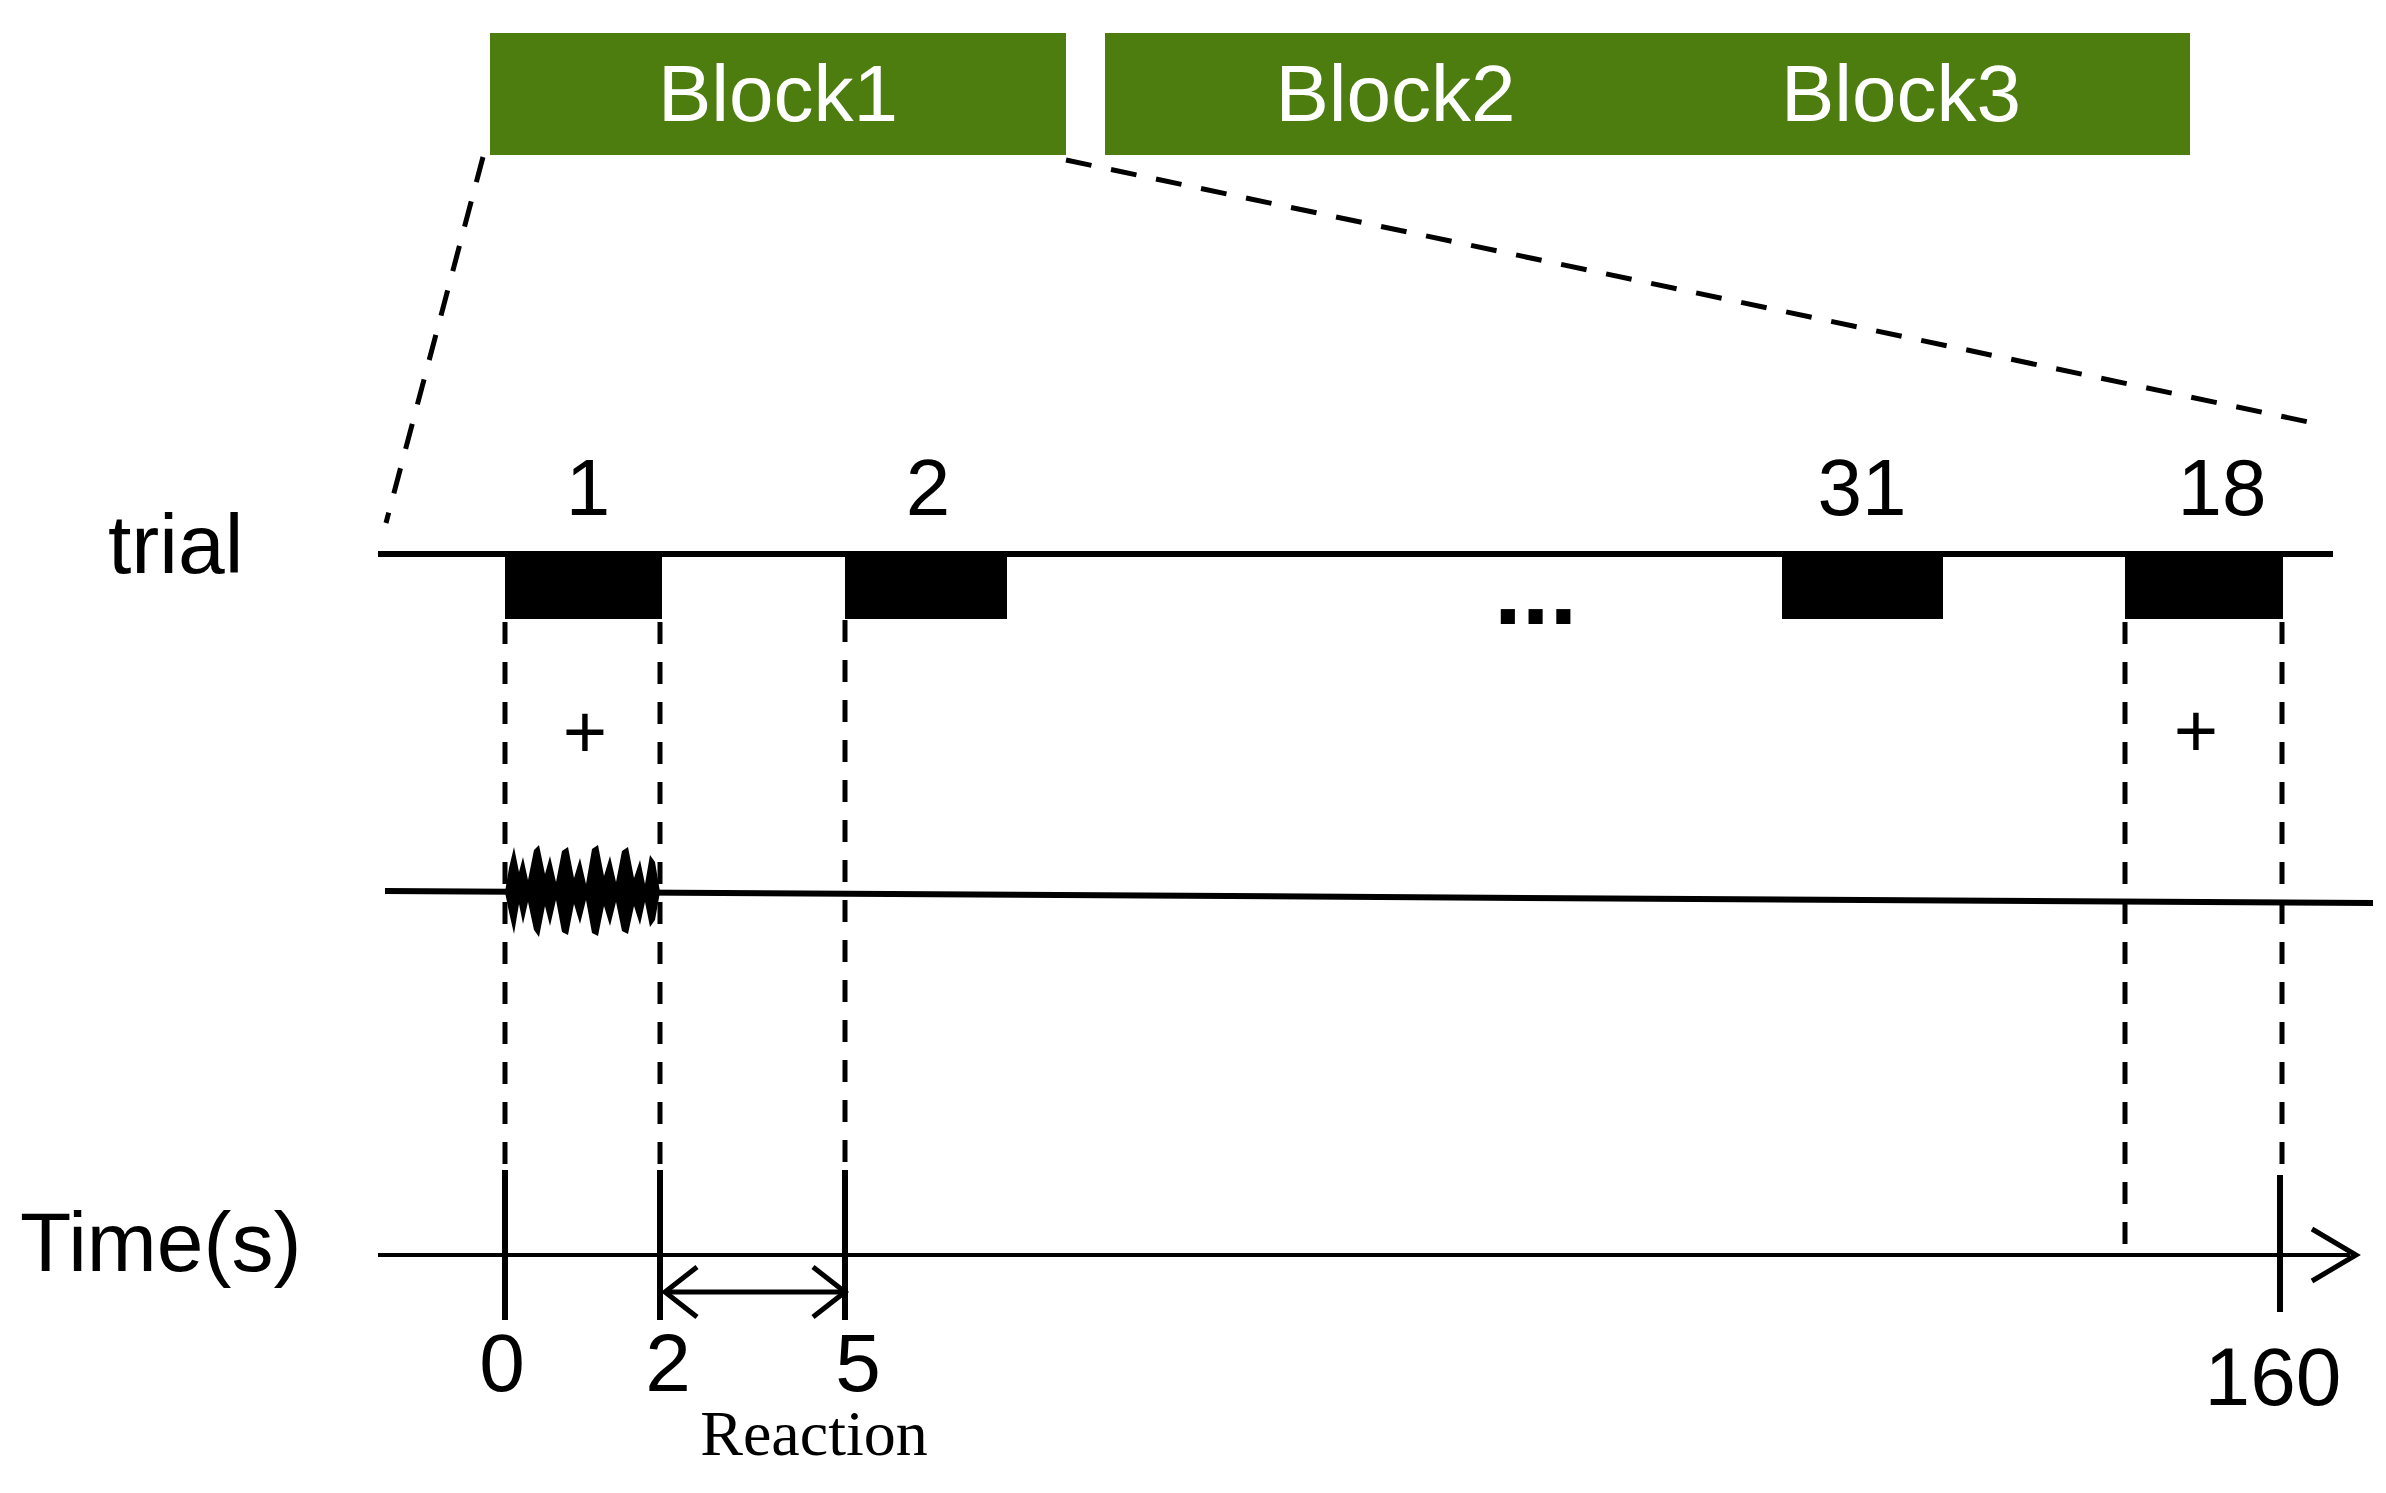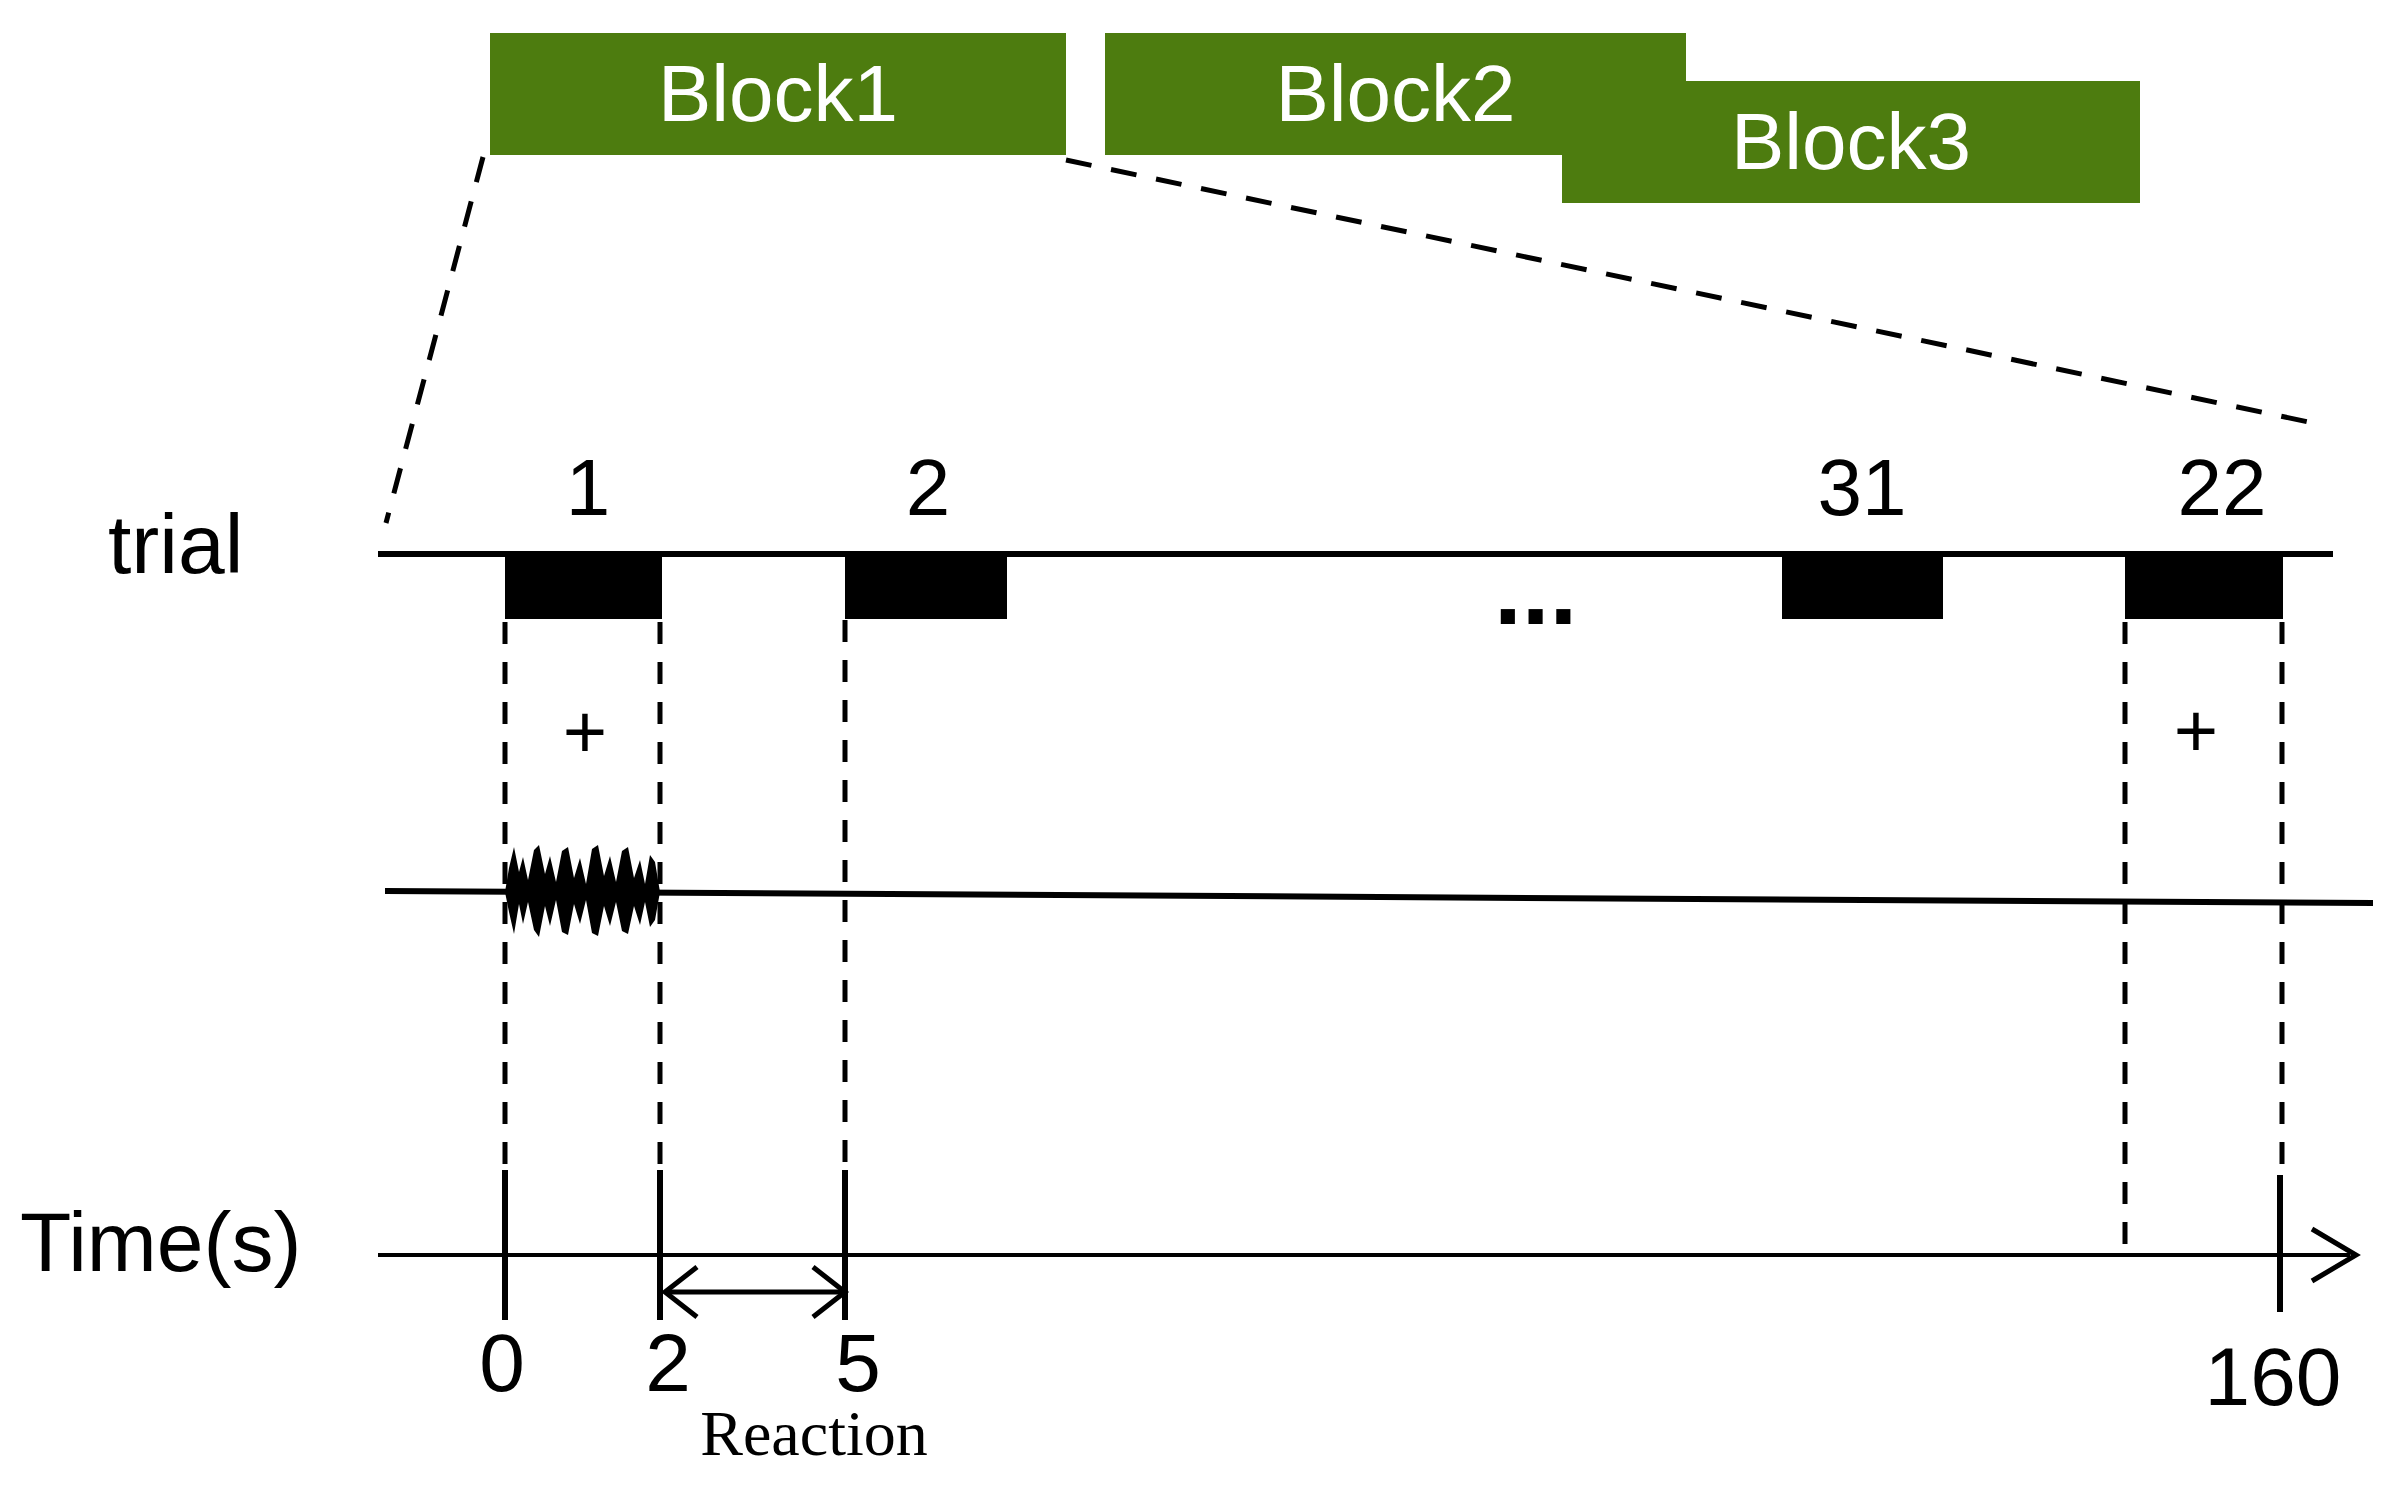--- a/index.html
+++ b/index.html
@@ -72,21 +72,21 @@
 <body>
 
 <div class="canvas">
 
   <div class="block" style="left:490px; width:576px;">
     <span class="block-label">Block1</span>
   </div>
   <div class="block" style="left:1073px; width:581px;margin-left:32px;">
     <span class="block-label">Block2</span>
   </div>
-  <div class="block" style="left:1562px; width:578px;margin-top:48px;">
+  <div class="block" style="left:1612px; width:578px;">
     <span class="block-label">Block3</span>
   </div>
 
   <svg class="figure" width="2386" height="1493" viewBox="0 0 2386 1493">
 
     <line x1="483" y1="157" x2="386" y2="523" stroke="#000" stroke-width="5" stroke-dasharray="26 20"></line>
     <line x1="1066" y1="160" x2="2318" y2="424" stroke="#000" stroke-width="5" stroke-dasharray="26 20"></line>
 
     <line x1="378" y1="554" x2="2333" y2="554" stroke="#000" stroke-width="6"></line>
 
@@ -130,21 +130,21 @@
     <polyline points="697,1267 665,1292 697,1317" fill="none" stroke="#000" stroke-width="5"></polyline>
     <polyline points="813,1267 845,1292 813,1317" fill="none" stroke="#000" stroke-width="5"></polyline>
   </svg>
 
   <div class="row-label" style="left:108px; top:502px;">trial</div>
   <div class="row-label" style="left:20px;  top:1200px;">Time(s)</div>
 
   <div class="trial-num" style="left:588px;  top:448px;">1</div>
   <div class="trial-num" style="left:928px;  top:448px;">2</div>
   <div class="trial-num" style="left:1862px; top:448px;">31</div>
-  <div class="trial-num" style="left:2222px; top:448px;">22</div>
+  <div class="trial-num" style="left:2222px; top:448px;">18</div>
 
   <div class="ellipsis" style="left:1494px; top:539px;">...</div>
 
   <div class="fixation" style="left:585px;  top:732px;">+</div>
   <div class="fixation" style="left:2196px; top:731px;">+</div>
 
   <div class="tick-num" style="left:502px;  top:1322px;">0</div>
   <div class="tick-num" style="left:668px;  top:1322px;">2</div>
   <div class="tick-num" style="left:858px;  top:1322px;">5</div>
   <div class="tick-num" style="left:2273px; top:1336px;">160</div>

